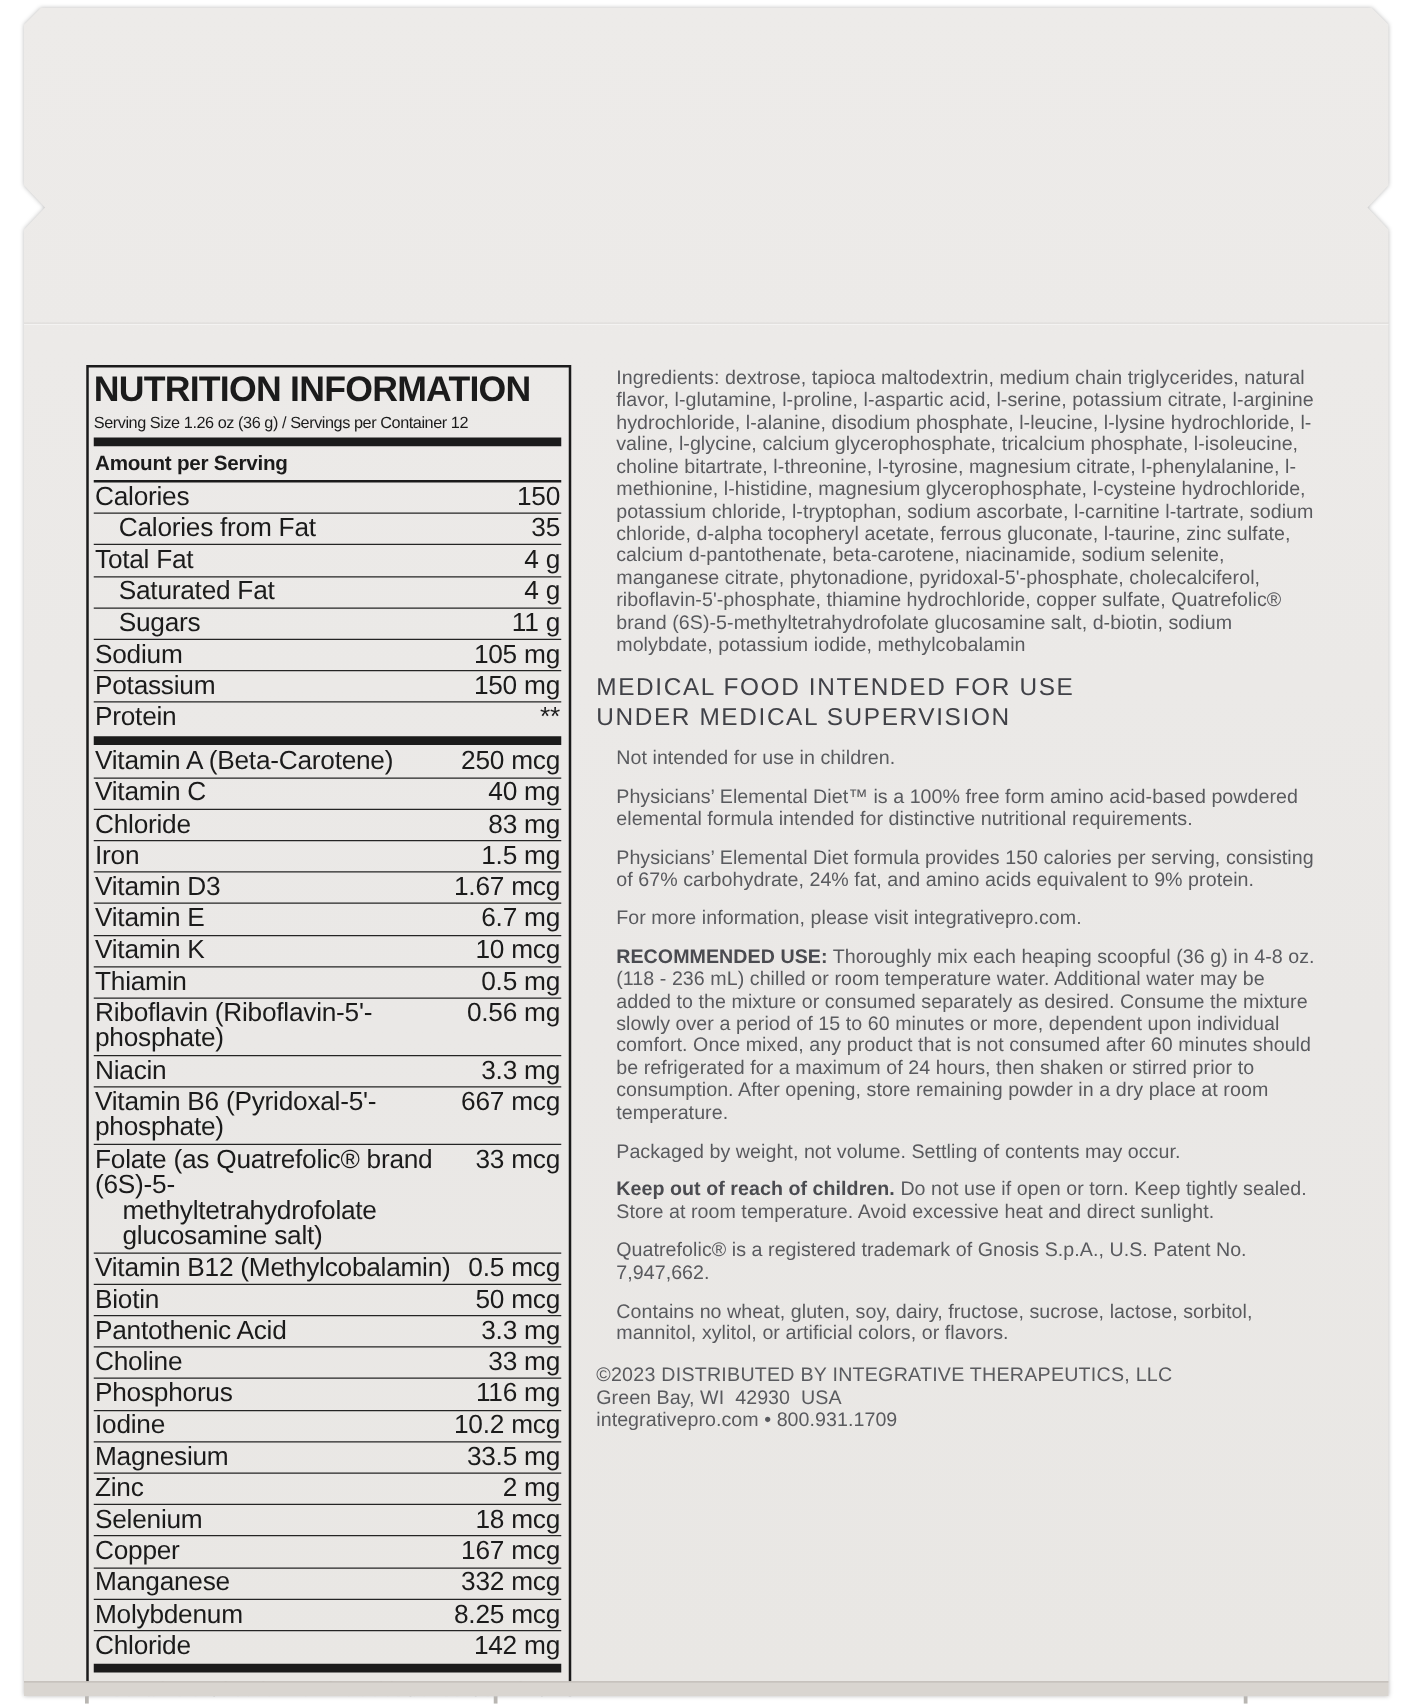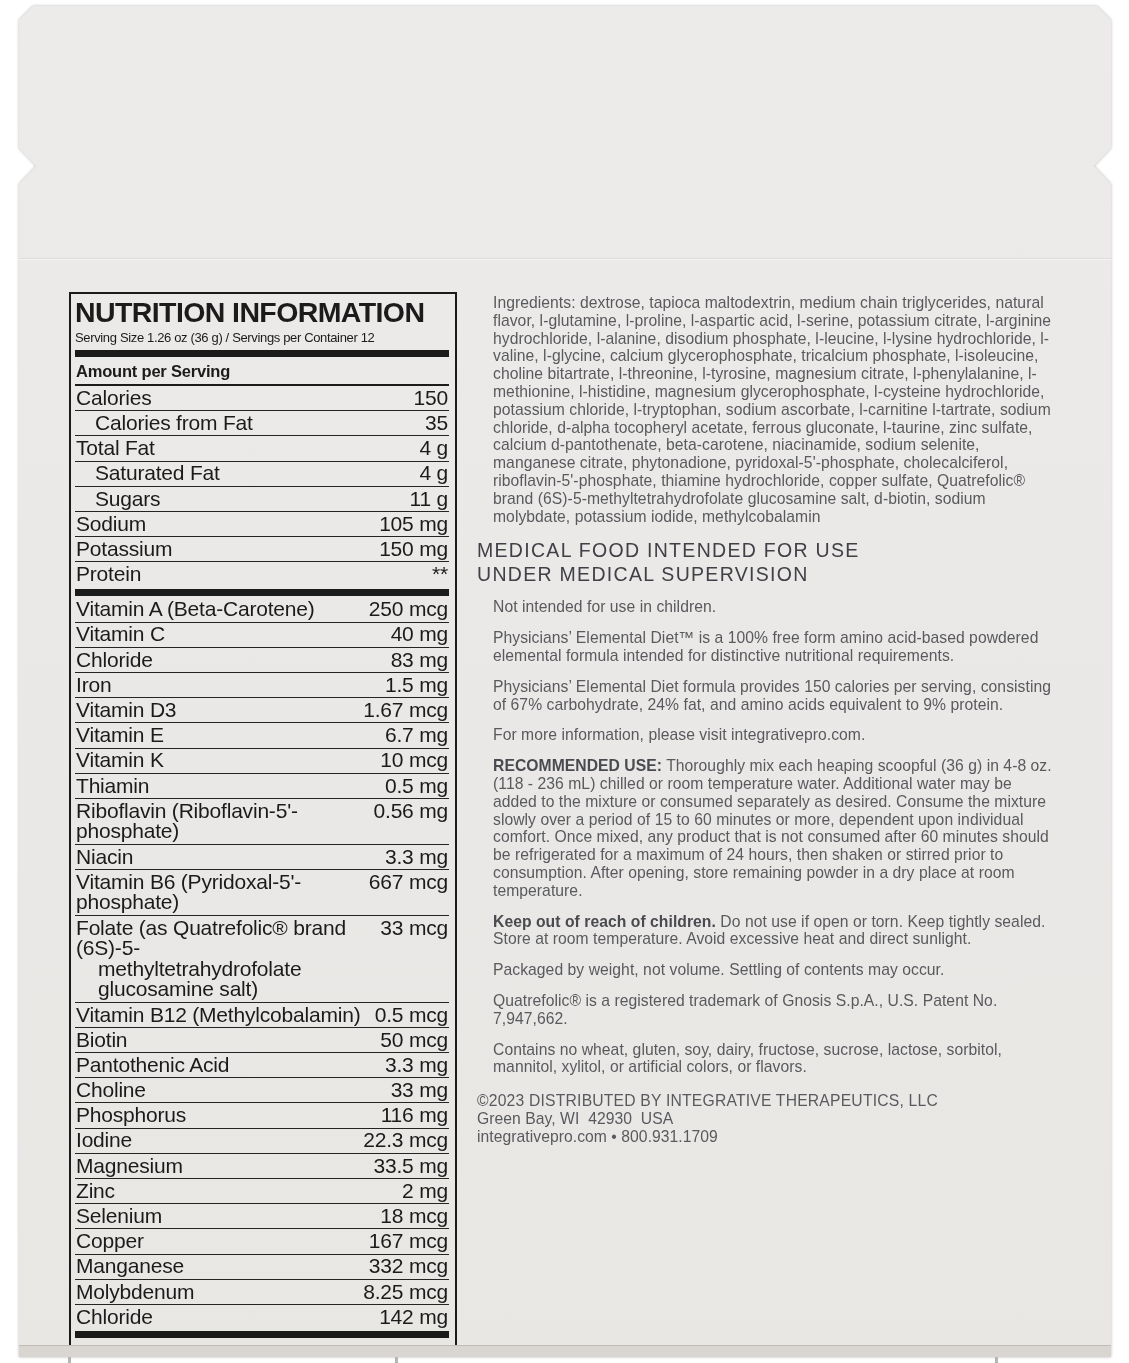--- a/index.html
+++ b/index.html
@@ -173,21 +173,21 @@
           <div class="nrow">
             <div class="nlabel">Choline</div>
             <div class="nvalue">33 mg</div>
           </div>
           <div class="nrow">
             <div class="nlabel">Phosphorus</div>
             <div class="nvalue">116 mg</div>
           </div>
           <div class="nrow">
             <div class="nlabel">Iodine</div>
-            <div class="nvalue">22.3 mcg</div>
+            <div class="nvalue">10.2 mcg</div>
           </div>
           <div class="nrow">
             <div class="nlabel">Magnesium</div>
             <div class="nvalue">33.5 mg</div>
           </div>
           <div class="nrow">
             <div class="nlabel">Zinc</div>
             <div class="nvalue">2 mg</div>
           </div>
           <div class="nrow">
@@ -219,22 +219,22 @@
       <p>Ingredients: dextrose, tapioca maltodextrin, medium chain triglycerides, natural flavor, l-glutamine, l-proline, l-aspartic acid, l-serine, potassium citrate, l-arginine hydrochloride, l-alanine, disodium phosphate, l-leucine, l-lysine hydrochloride, l-valine, l-glycine, calcium glycerophosphate, tricalcium phosphate, l-isoleucine, choline bitartrate, l-threonine, l-tyrosine, magnesium citrate, l-phenylalanine, l-methionine, l-histidine, magnesium glycerophosphate, l-cysteine hydrochloride, potassium chloride, l-tryptophan, sodium ascorbate, l-carnitine l-tartrate, sodium chloride, d-alpha tocopheryl acetate, ferrous gluconate, l-taurine, zinc sulfate, calcium d-pantothenate, beta-carotene, niacinamide, sodium selenite, manganese citrate, phytonadione, pyridoxal-5'-phosphate, cholecalciferol, riboflavin-5'-phosphate, thiamine hydrochloride, copper sulfate, Quatrefolic® brand (6S)-5-methyltetrahydrofolate glucosamine salt, d-biotin, sodium molybdate, potassium iodide, methylcobalamin</p>
       <div class="rc-heading">
         <div>MEDICAL FOOD INTENDED FOR USE</div>
         <div>UNDER MEDICAL SUPERVISION</div>
       </div>
       <p>Not intended for use in children.</p>
       <p>Physicians’ Elemental Diet™ is a 100% free form amino acid-based powdered elemental formula intended for distinctive nutritional requirements.</p>
       <p>Physicians’ Elemental Diet formula provides 150 calories per serving, consisting of 67% carbohydrate, 24% fat, and amino acids equivalent to 9% protein.</p>
       <p>For more information, please visit integrativepro.com.</p>
       <p><strong>RECOMMENDED USE:</strong><span> Thoroughly mix each heaping scoopful (36 g) in 4-8 oz. (118 - 236 mL) chilled or room temperature water. Additional water may be added to the mixture or consumed separately as desired. Consume the mixture slowly over a period of 15 to 60 minutes or more, dependent upon individual comfort. Once mixed, any product that is not consumed after 60 minutes should be refrigerated for a maximum of 24 hours, then shaken or stirred prior to consumption. After opening, store remaining powder in a dry place at room temperature.</span></p>
+      <p>Packaged by weight, not volume. Settling of contents may occur.</p>
       <p><strong>Keep out of reach of children.</strong><span> Do not use if open or torn. Keep tightly sealed. Store at room temperature. Avoid excessive heat and direct sunlight.</span></p>
-      <p>Packaged by weight, not volume. Settling of contents may occur.</p>
       <p>Quatrefolic® is a registered trademark of Gnosis S.p.A., U.S. Patent No. 7,947,662.</p>
       <p>Contains no wheat, gluten, soy, dairy, fructose, sucrose, lactose, sorbitol, mannitol, xylitol, or artificial colors, or flavors.</p>
       <div class="footer">
         <p class="caps">©2023 DISTRIBUTED BY INTEGRATIVE THERAPEUTICS, LLC</p>
         <p>Green Bay, WI  42930  USA</p>
         <p>integrativepro.com • 800.931.1709</p>
       </div>
     </div>
 
     <div class="bottom-band"></div>

